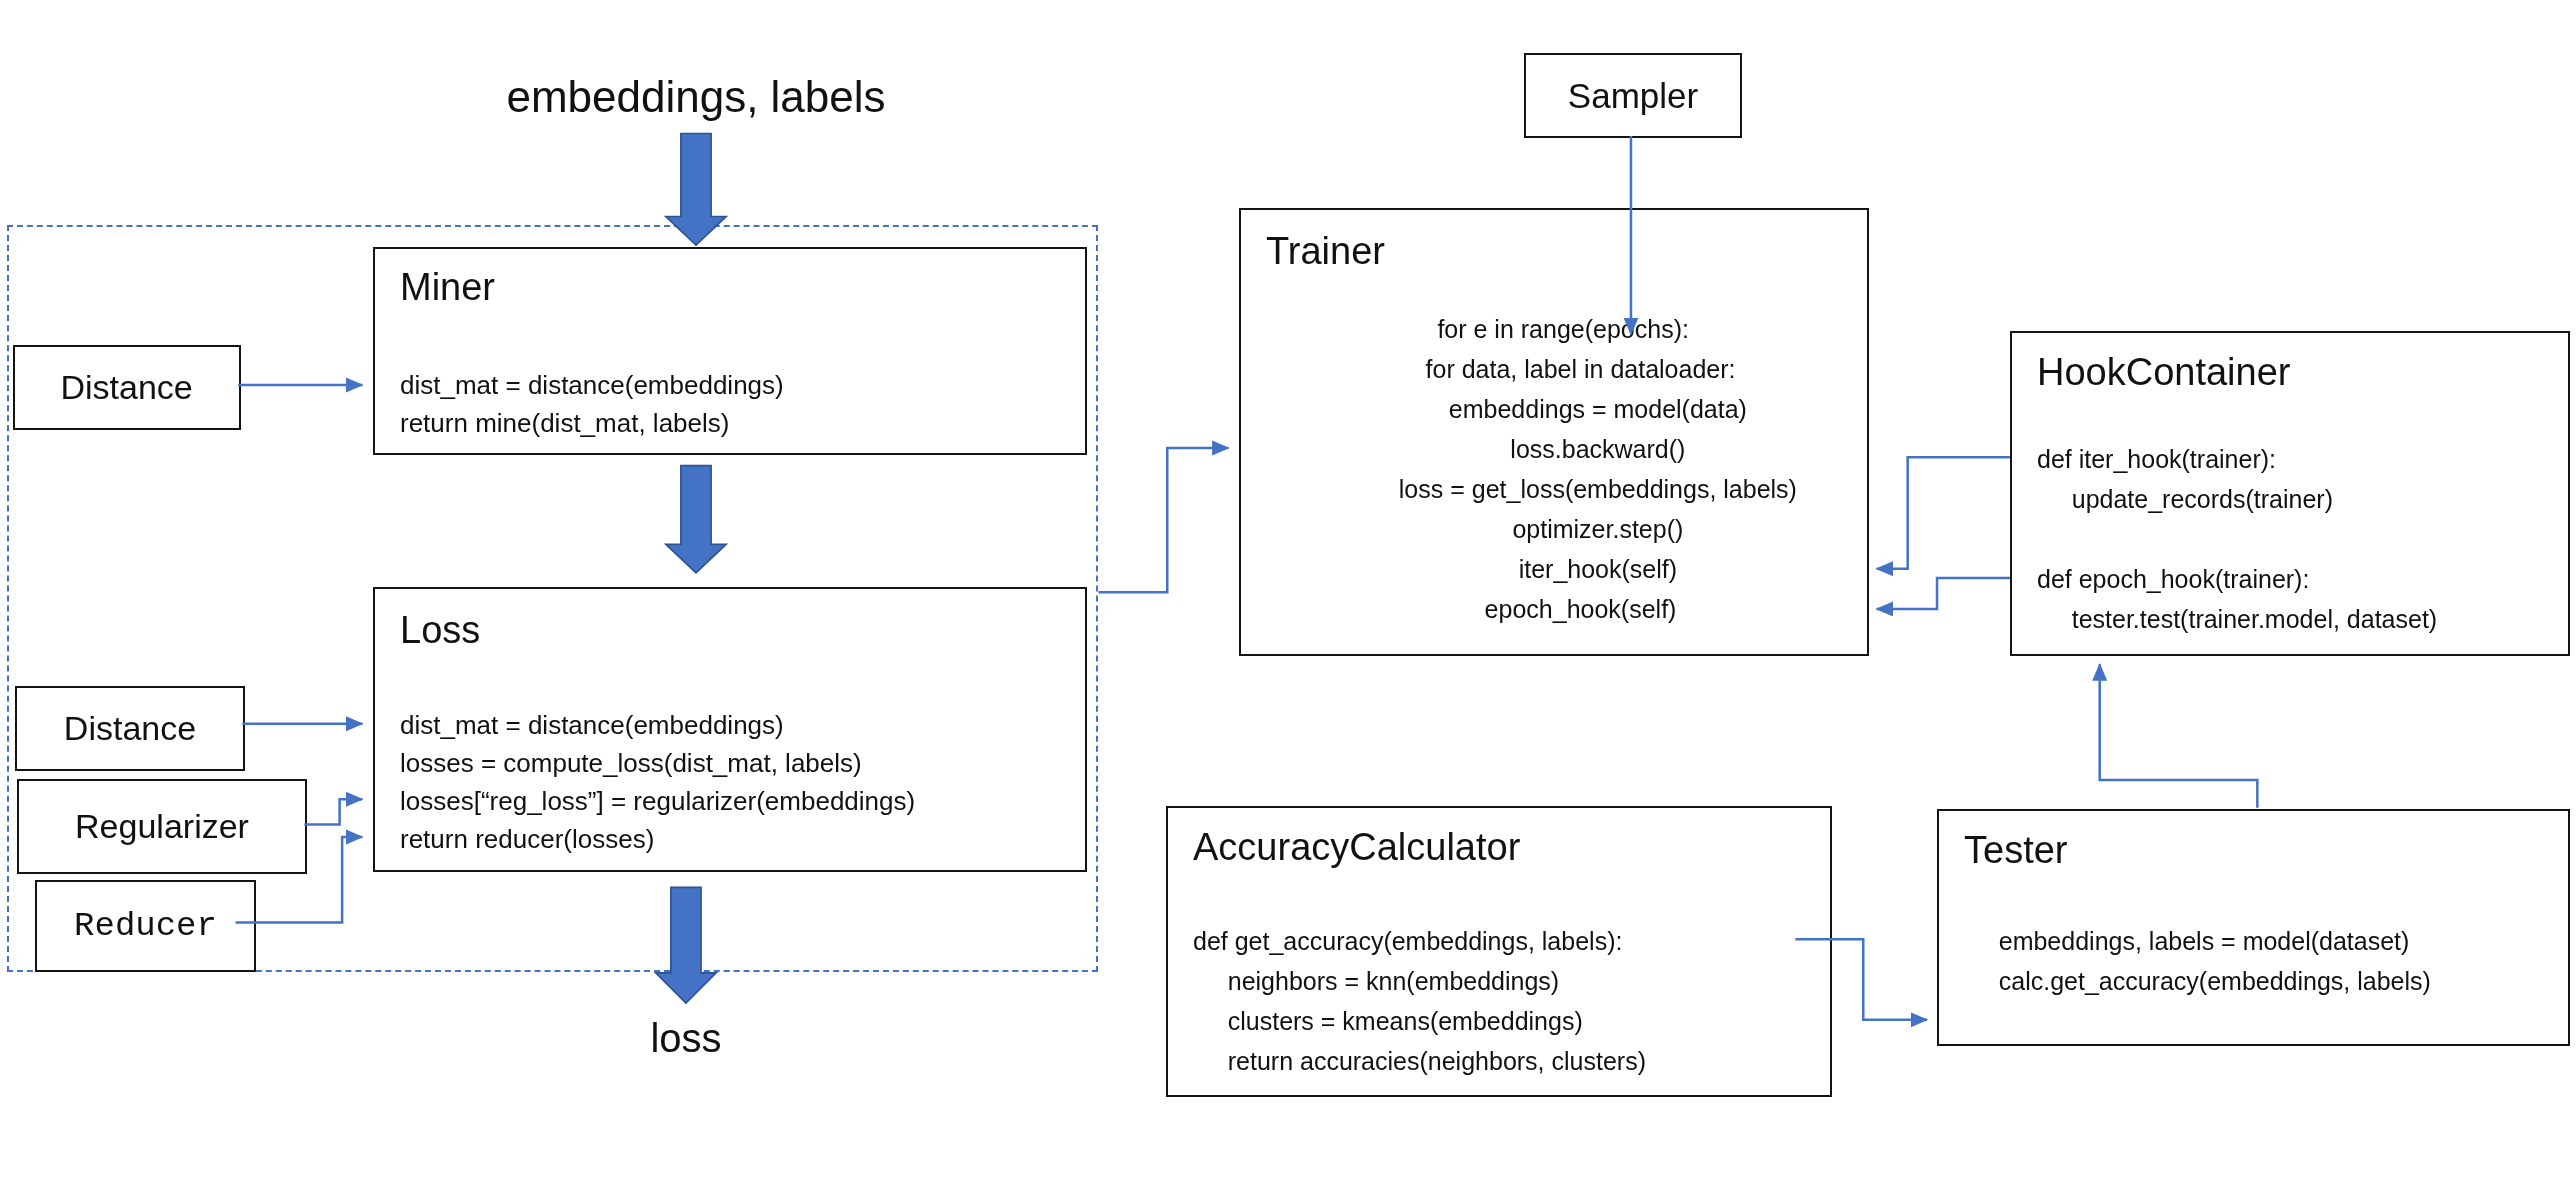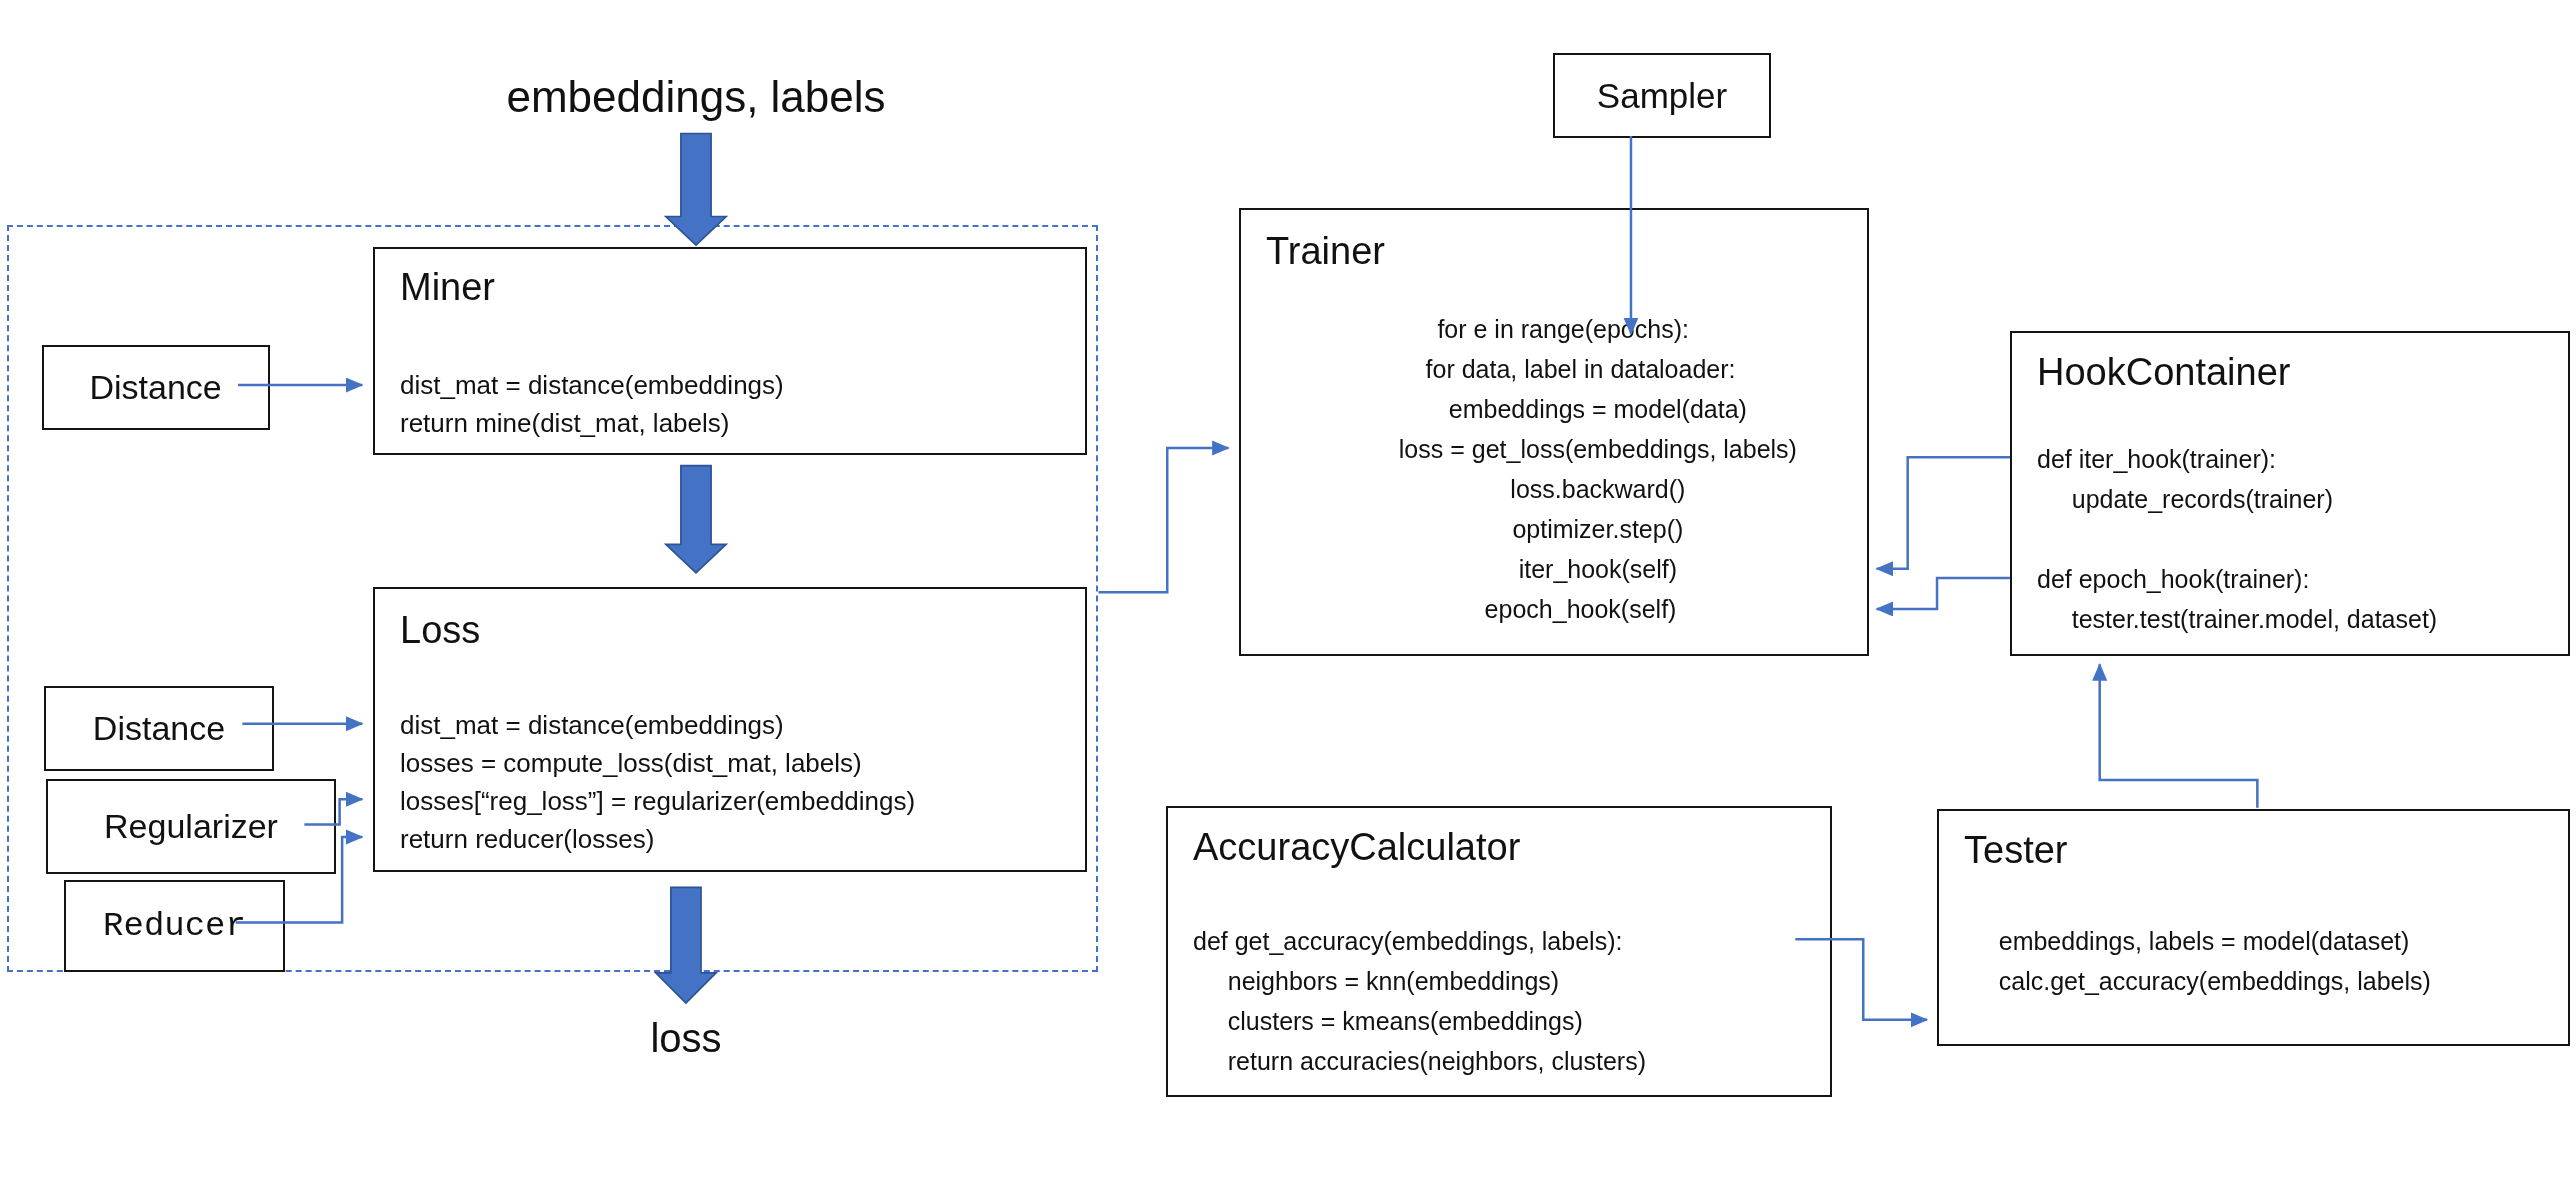--- a/index.html
+++ b/index.html
@@ -11,21 +11,21 @@
   #label-input{left:499px;top:72px;width:394px;text-align:center;font-size:44px;}
   #label-output{left:602px;top:1016px;width:168px;text-align:center;font-size:40px;}
 
   
   .dashed-box{position:absolute;left:6.7px;top:225px;width:1087px;height:743px;
               border:2.5px dashed #4472C4;background:transparent;}
 
   
   .mini-box{position:absolute;border:2.5px solid #141414;background:#fff;
             display:flex;align-items:center;justify-content:center;
-            font-size:34px;color:#111;margin-left:29px;}
+            font-size:34px;color:#111;}
   #box-distance-top{left:12.6px;top:345px;width:224px;height:81px;}
   #box-distance-mid{left:15px;top:686px;width:226px;height:81px;}
   #box-regularizer{left:17px;top:779px;width:286px;height:91px;}
   #box-reducer{left:35px;top:880px;width:217px;height:88px;font-family:Liberation Mono, monospace;}
   #box-sampler{left:1524px;top:53px;width:214px;height:81px;font-size:35px;}
 
   
   .panel{position:absolute;border:2.5px solid #141414;background:#fff;color:#111;}
   .panel-title{position:absolute;left:25px;font-size:38px;white-space:nowrap;}
   .panel-code{position:absolute;left:25px;right:6.7px;}
@@ -106,22 +106,22 @@
         <div class="code-line">return reducer(losses)</div>
       </div>
   </div>
 
   <div class="panel" id="panel-trainer">
     <div class="panel-title">Trainer</div>
     <div class="panel-code">
         <div class="code-line">for e in range(epochs):</div>
         <div class="code-line">     for data, label in dataloader:</div>
         <div class="code-line">          embeddings = model(data)</div>
+        <div class="code-line">          loss.backward()</div>
         <div class="code-line">          loss = get_loss(embeddings, labels)</div>
-        <div class="code-line">          loss.backward()</div>
         <div class="code-line">          optimizer.step()</div>
         <div class="code-line">          iter_hook(self)</div>
         <div class="code-line">     epoch_hook(self)</div>
       </div>
   </div>
 
   <div class="panel" id="panel-hook">
     <div class="panel-title">HookContainer</div>
     <div class="panel-code">
         <div class="code-line">def iter_hook(trainer):</div>

